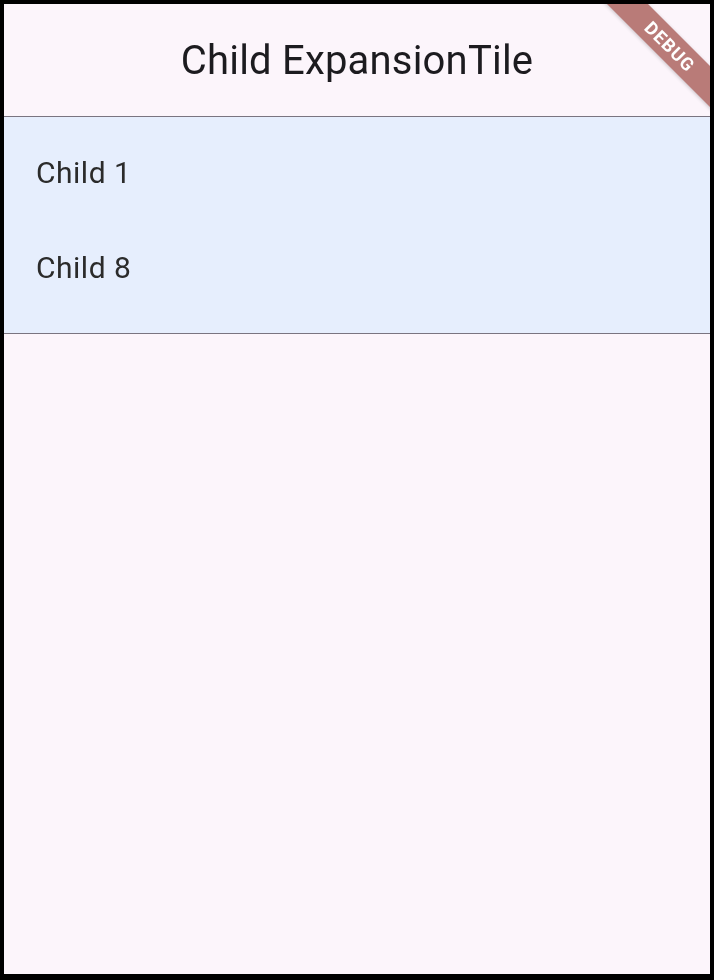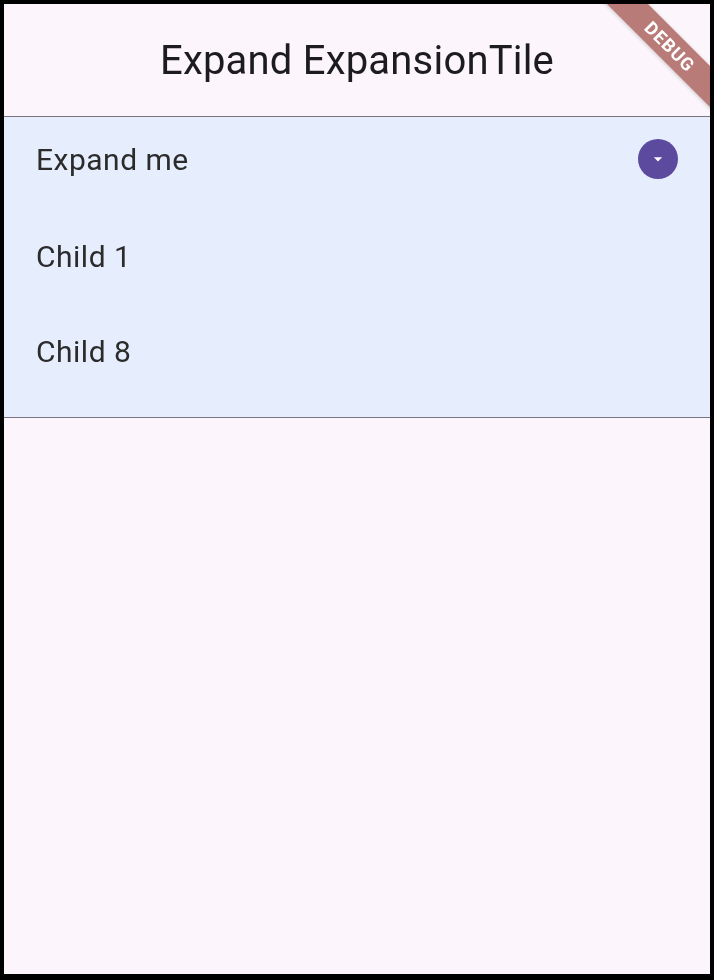--- a/index.html
+++ b/index.html
@@ -90,35 +90,27 @@
     color: #2b2b2b;
     letter-spacing: 0.5px;
   }
 </style>
 </head>
 <body>
 
 <div class="device-frame">
 
   <div class="app-bar">
-    <span class="app-bar-title">Expand ExpansionTile</span>
+    <span class="app-bar-title">Child ExpansionTile</span>
   </div>
 
   <div class="debug-banner">DEBUG</div>
 
   <div class="expansion-tile">
 
-    <div class="tile-header">
-      <span class="tile-title">Expand me</span>
-      <span class="expand-icon">
-        <svg viewBox="0 0 24 24">
-            <path d="M7 10l5 5 5-5z"></path>
-          </svg>
-      </span>
-    </div>
 
     <div class="tile-children">
       <div class="child-item">Child 1</div>
       <div class="child-item">Child 8</div>
     </div>
 
   </div>
 
 </div>
 

